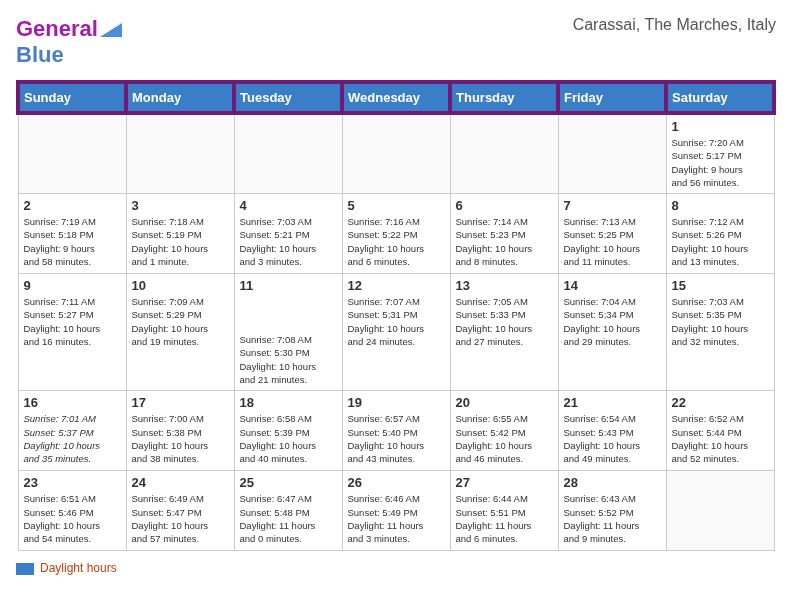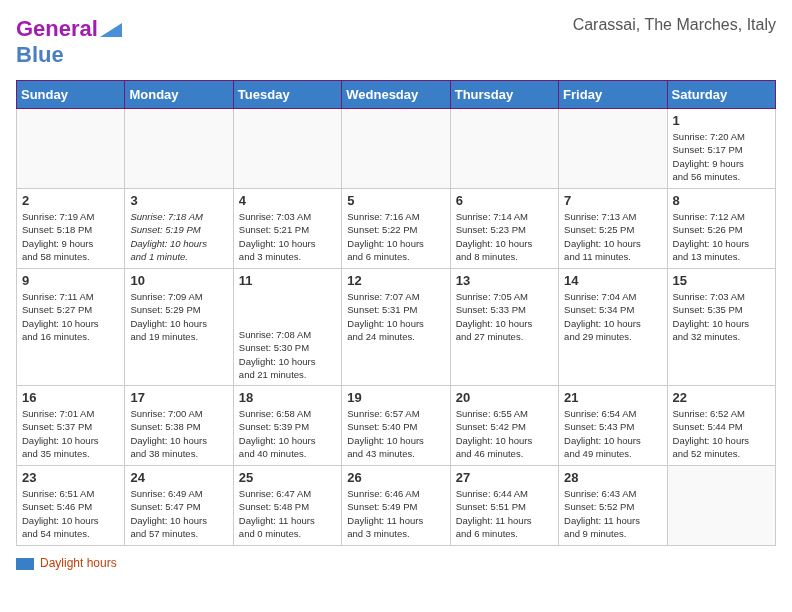--- a/index.html
+++ b/index.html
@@ -39,21 +39,21 @@
       width: 100%;
       border-collapse: collapse;
     }
     .calendar th {
       background: #3a7ec8;
       color: #fff;
       font-size: 13px;
       font-weight: bold;
       padding: 6px 4px;
       text-align: left;
-      border: 1px solid #701a75;
+      border: 4px solid #701a75;
     }
     .calendar td {
       border: 1px solid #ccc;
       vertical-align: top;
       padding: 4px 5px;
       width: calc(100% / 7);
       height: 80px;
       font-size: 10px;
       color: #333;
       background: #fff;
@@ -140,21 +140,21 @@
       <tr>
         <td>
           <span class="day-num">2</span>
           <div class="day-info" style="white-space: pre-line;">Sunrise: 7:19 AM
 Sunset: 5:18 PM
 Daylight: 9 hours
 and 58 minutes.</div>
         </td>
         <td>
           <span class="day-num">3</span>
-          <div class="day-info" style="white-space: pre-line; font-style: italic;">Sunrise: 7:18 AM
+          <div class="day-info" style="white-space: pre-line;">Sunrise: 7:18 AM
 Sunset: 5:19 PM
 Daylight: 10 hours
 and 1 minute.</div>
         </td>
         <td>
           <span class="day-num">4</span>
           <div class="day-info" style="white-space: pre-line;">Sunrise: 7:03 AM
 Sunset: 5:21 PM
 Daylight: 10 hours
 and 3 minutes.</div>
@@ -235,21 +235,21 @@
           <span class="day-num">15</span>
           <div class="day-info" style="white-space: pre-line;">Sunrise: 7:03 AM
 Sunset: 5:35 PM
 Daylight: 10 hours
 and 32 minutes.</div>
         </td>
       </tr>
       <tr>
         <td>
           <span class="day-num">16</span>
-          <div class="day-info" style="white-space: pre-line;">Sunrise: 7:01 AM
+          <div class="day-info" style="white-space: pre-line; font-style: italic;">Sunrise: 7:01 AM
 Sunset: 5:37 PM
 Daylight: 10 hours
 and 35 minutes.</div>
         </td>
         <td>
           <span class="day-num">17</span>
           <div class="day-info" style="white-space: pre-line;">Sunrise: 7:00 AM
 Sunset: 5:38 PM
 Daylight: 10 hours
 and 38 minutes.</div>

